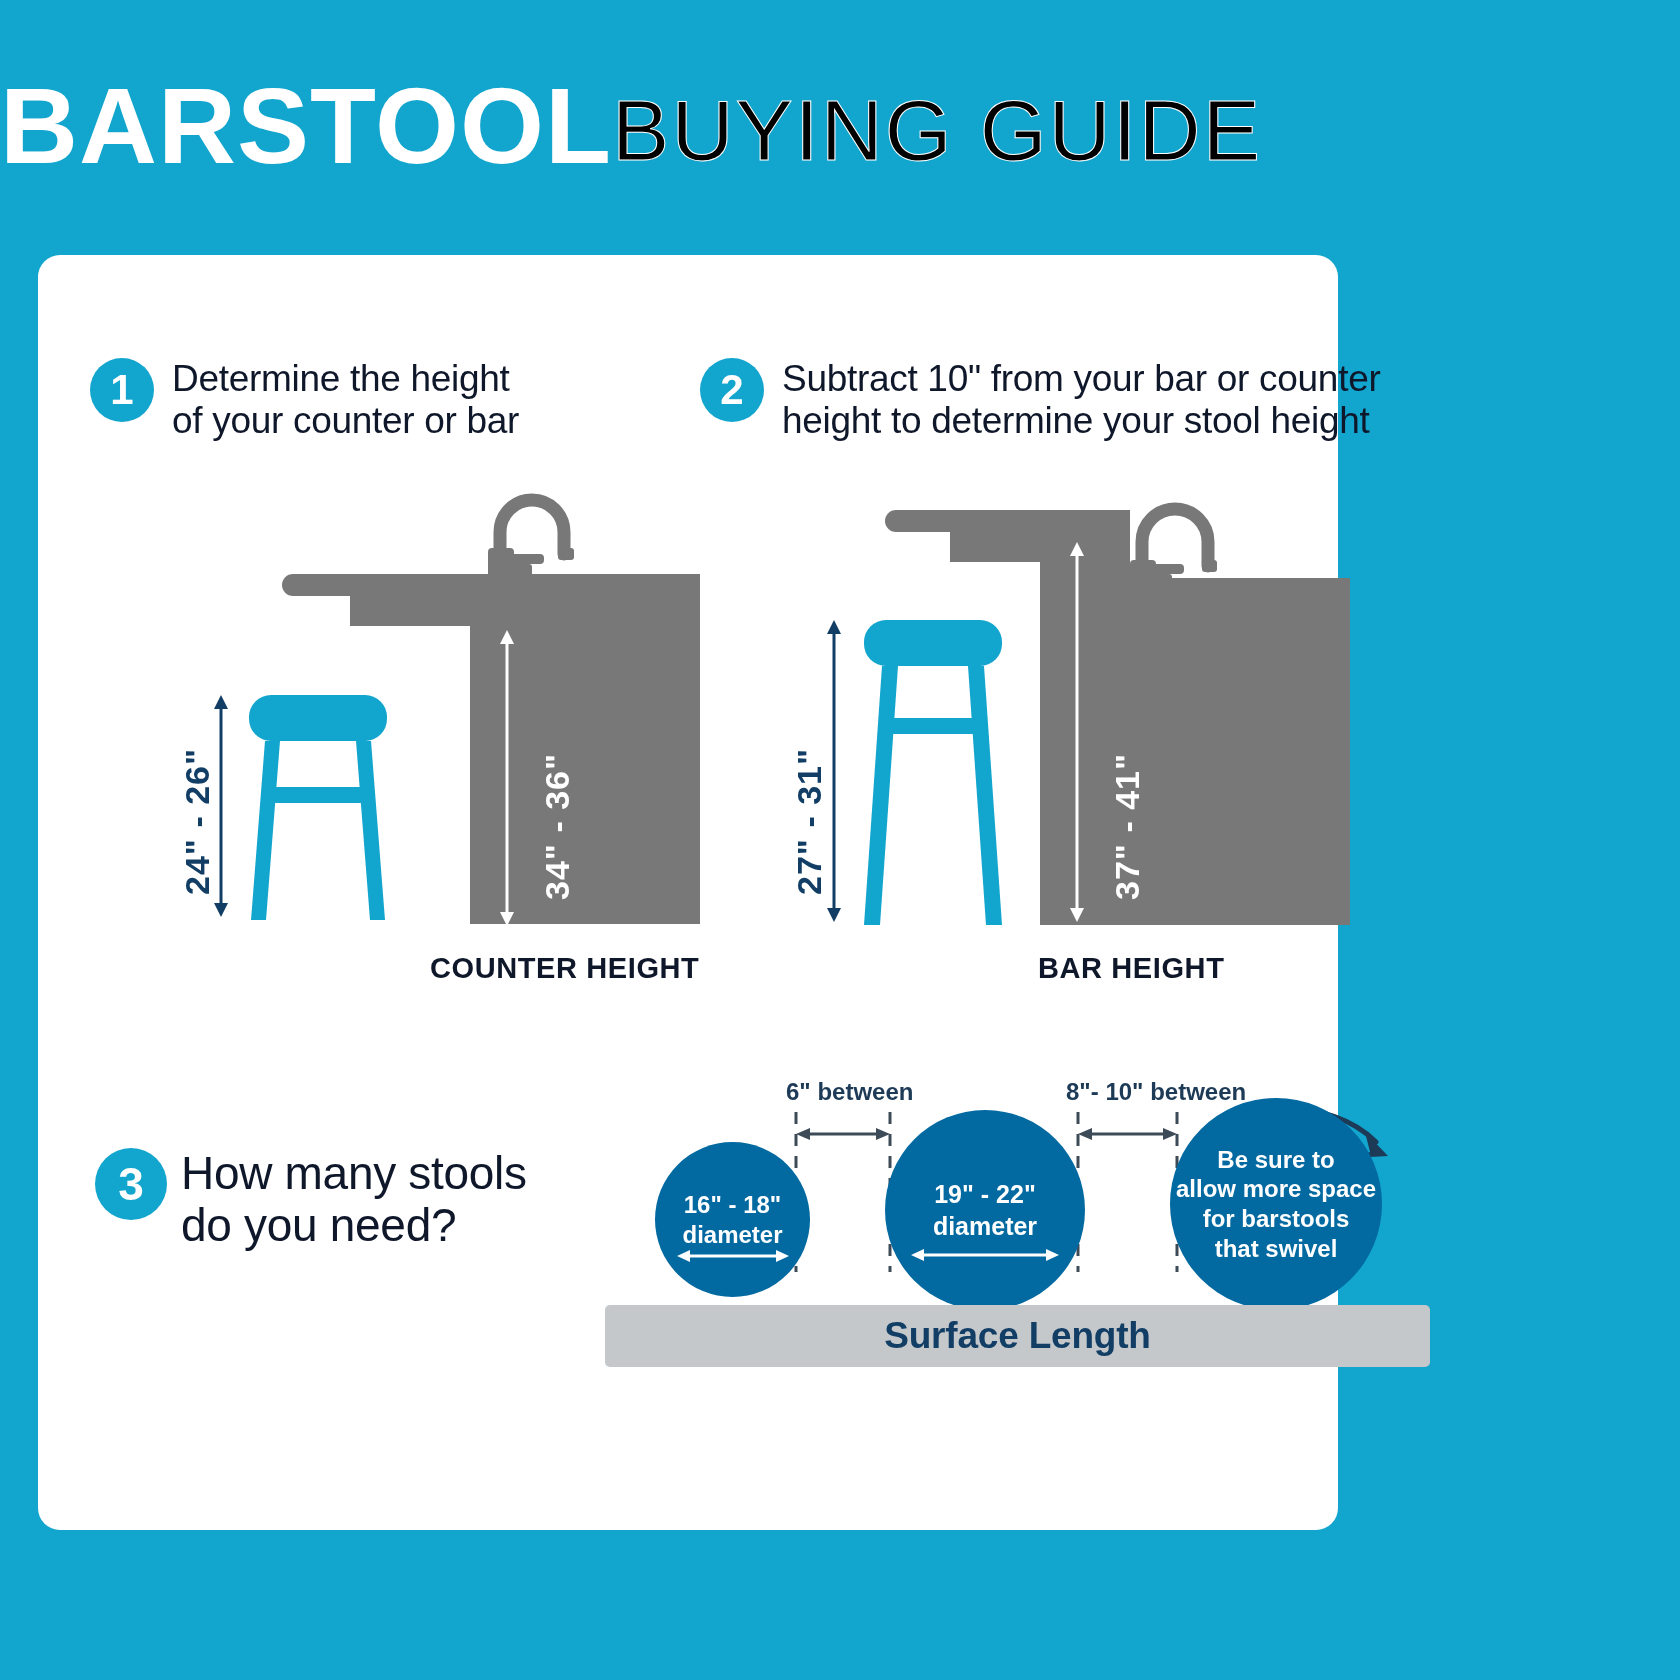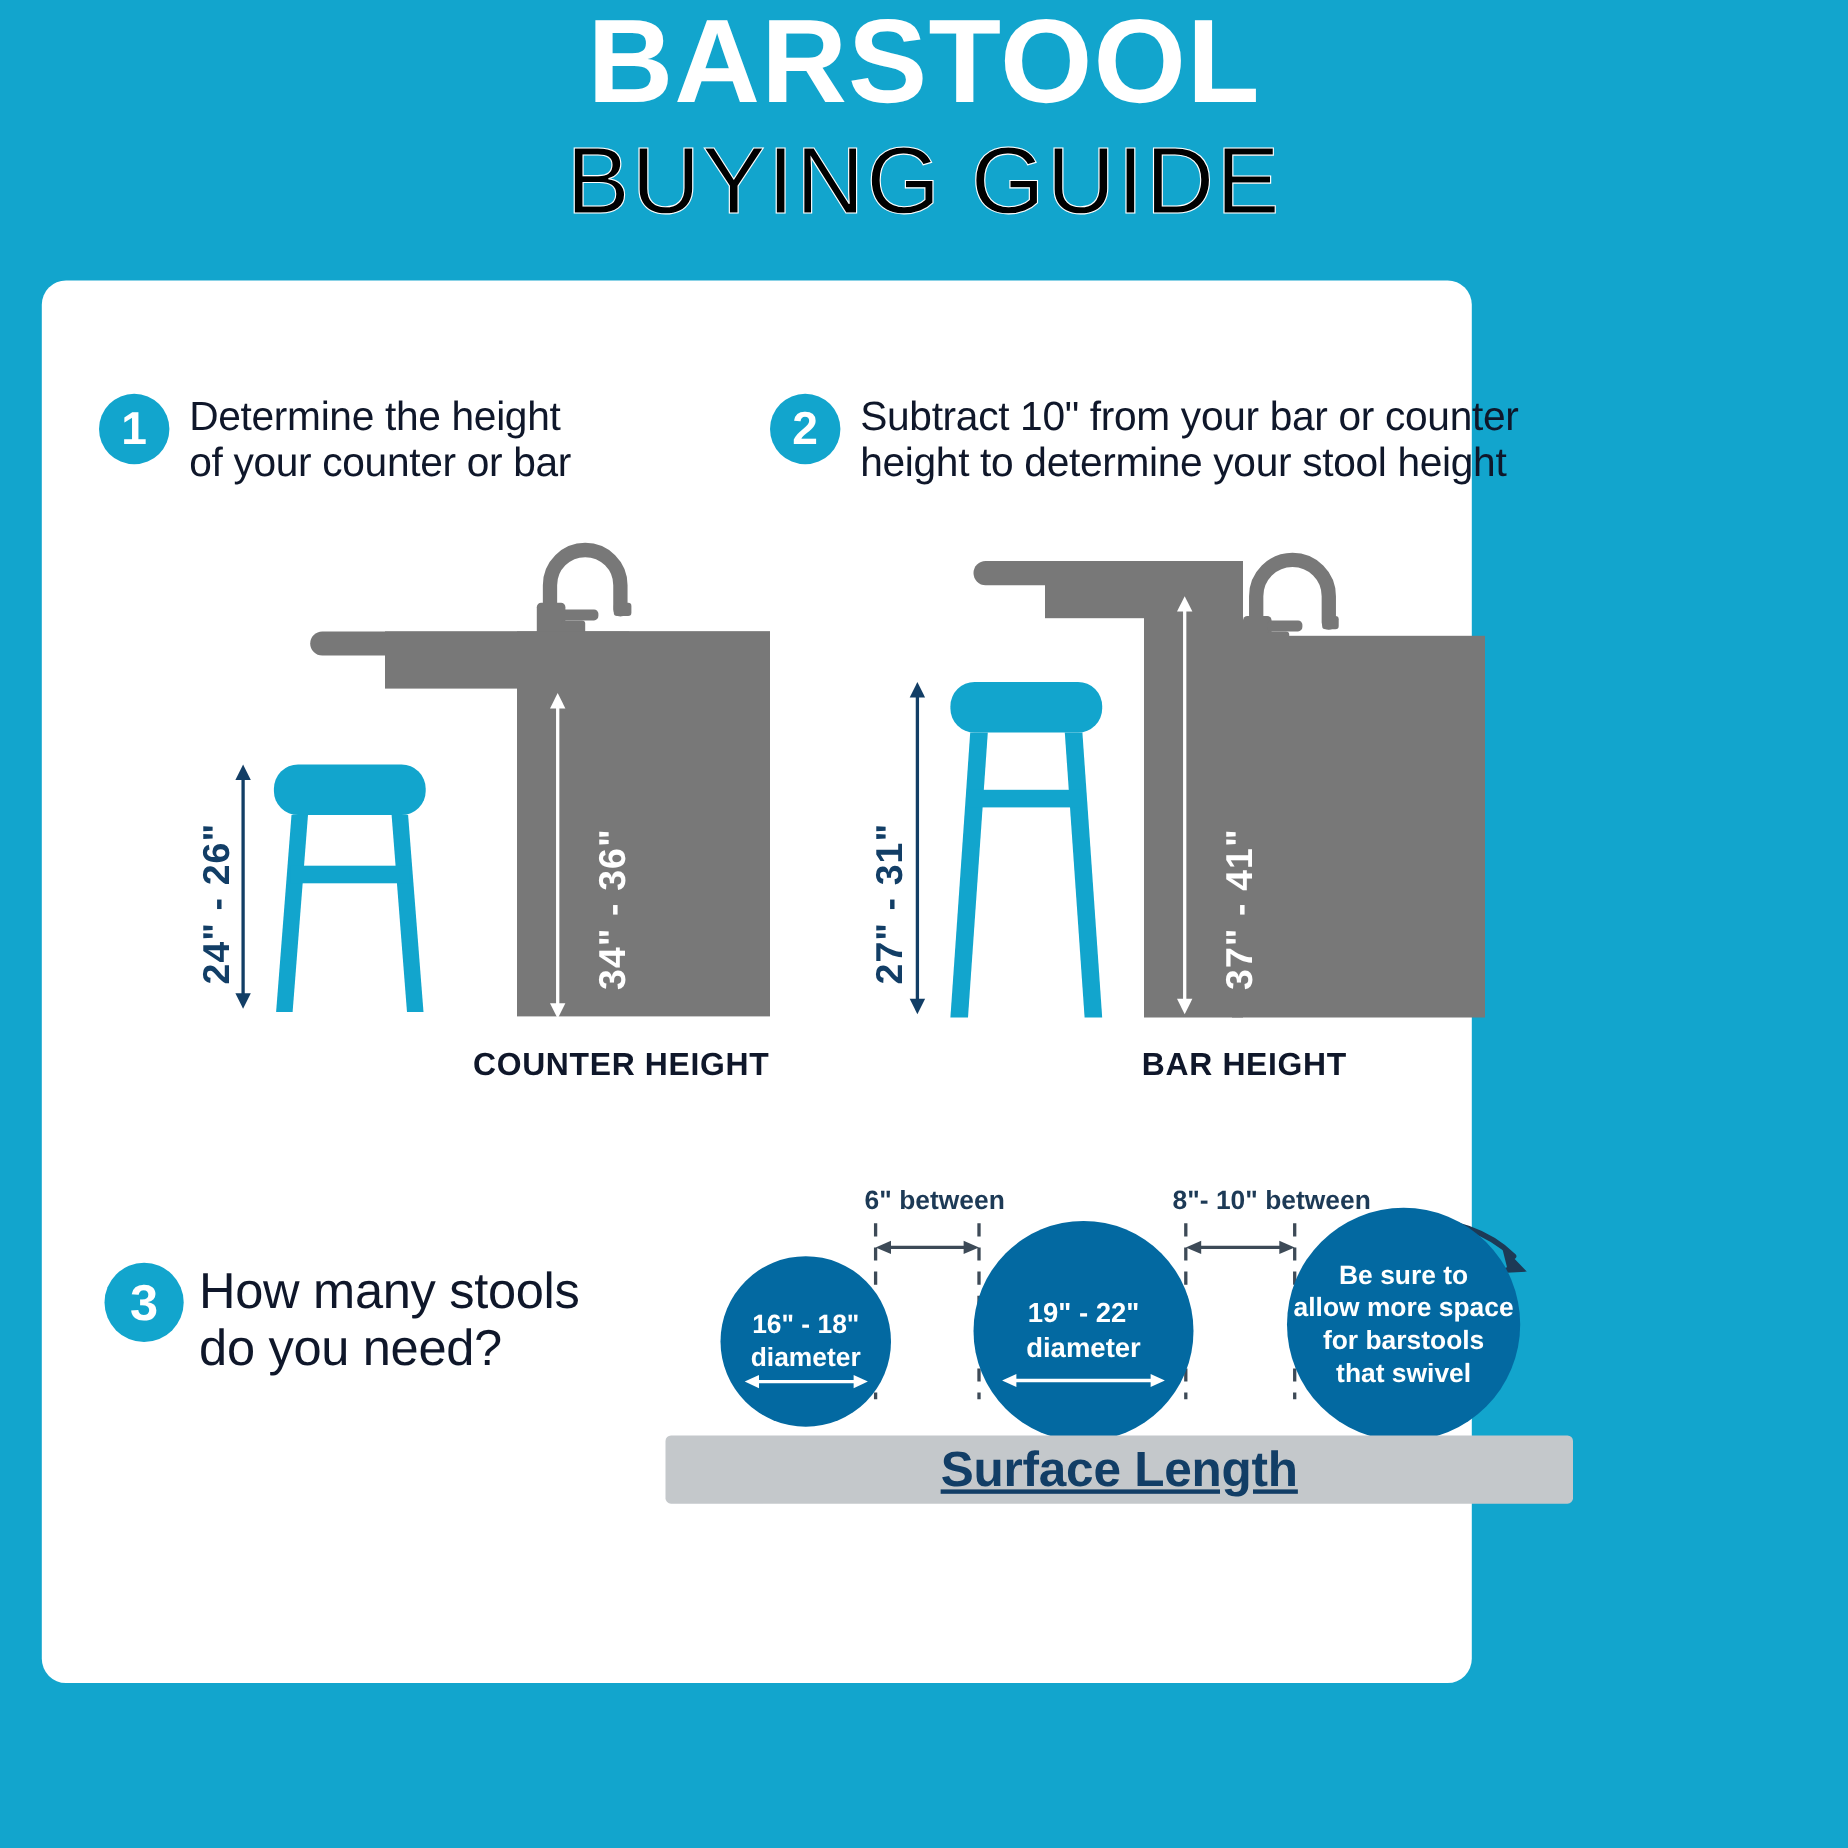--- a/index.html
+++ b/index.html
@@ -5,21 +5,21 @@
   html,body{margin:0;padding:0;}
   body{
     width:1680px;height:1680px;
     background:#12a5cd;
     font-family:"Liberation Sans", sans-serif;
     overflow:hidden;
     position:relative;
   }
   .header{
     position:absolute;left:0;top:0;width:1680px;height:250px;
-    display:flex;flex-direction:column;align-items:center;justify-content:flex-start;
+    display:flex;align-items:center;justify-content:flex-start;
   }
   .title-main{
     color:#ffffff;font-size:108px;font-weight:bold;letter-spacing:1px;
     line-height:1.0;margin-top:2px;
   }
   .title-sub{
     color:#000000;font-size:86px;font-weight:normal;letter-spacing:2px;
     line-height:1.05;margin-top:10px;
     -webkit-text-stroke:1px #ffffff;
   }
@@ -62,21 +62,21 @@
     display:flex;flex-direction:column;align-items:center;justify-content:center;
     color:#ffffff;text-align:center;font-weight:bold;
   }
   .between-label{
     position:absolute;color:#1d3a56;font-weight:bold;font-size:24px;white-space:nowrap;
   }
   .surface-bar{
     position:absolute;background:#c4c8cb;border-radius:5px;
     display:flex;align-items:center;justify-content:center;
   }
-  .surface-text{color:#123e66;font-weight:bold;font-size:45px;letter-spacing:-0.2px;text-decoration:underline;}
+  .surface-text{color:#123e66;font-weight:bold;font-size:37px;letter-spacing:-0.2px;}
   svg{position:absolute;overflow:visible;}
 </style>
 </head>
 <body>
 
 <div class="header">
   <div class="title-main">BARSTOOL</div>
   <div class="title-sub">BUYING GUIDE</div>
 </div>
 

